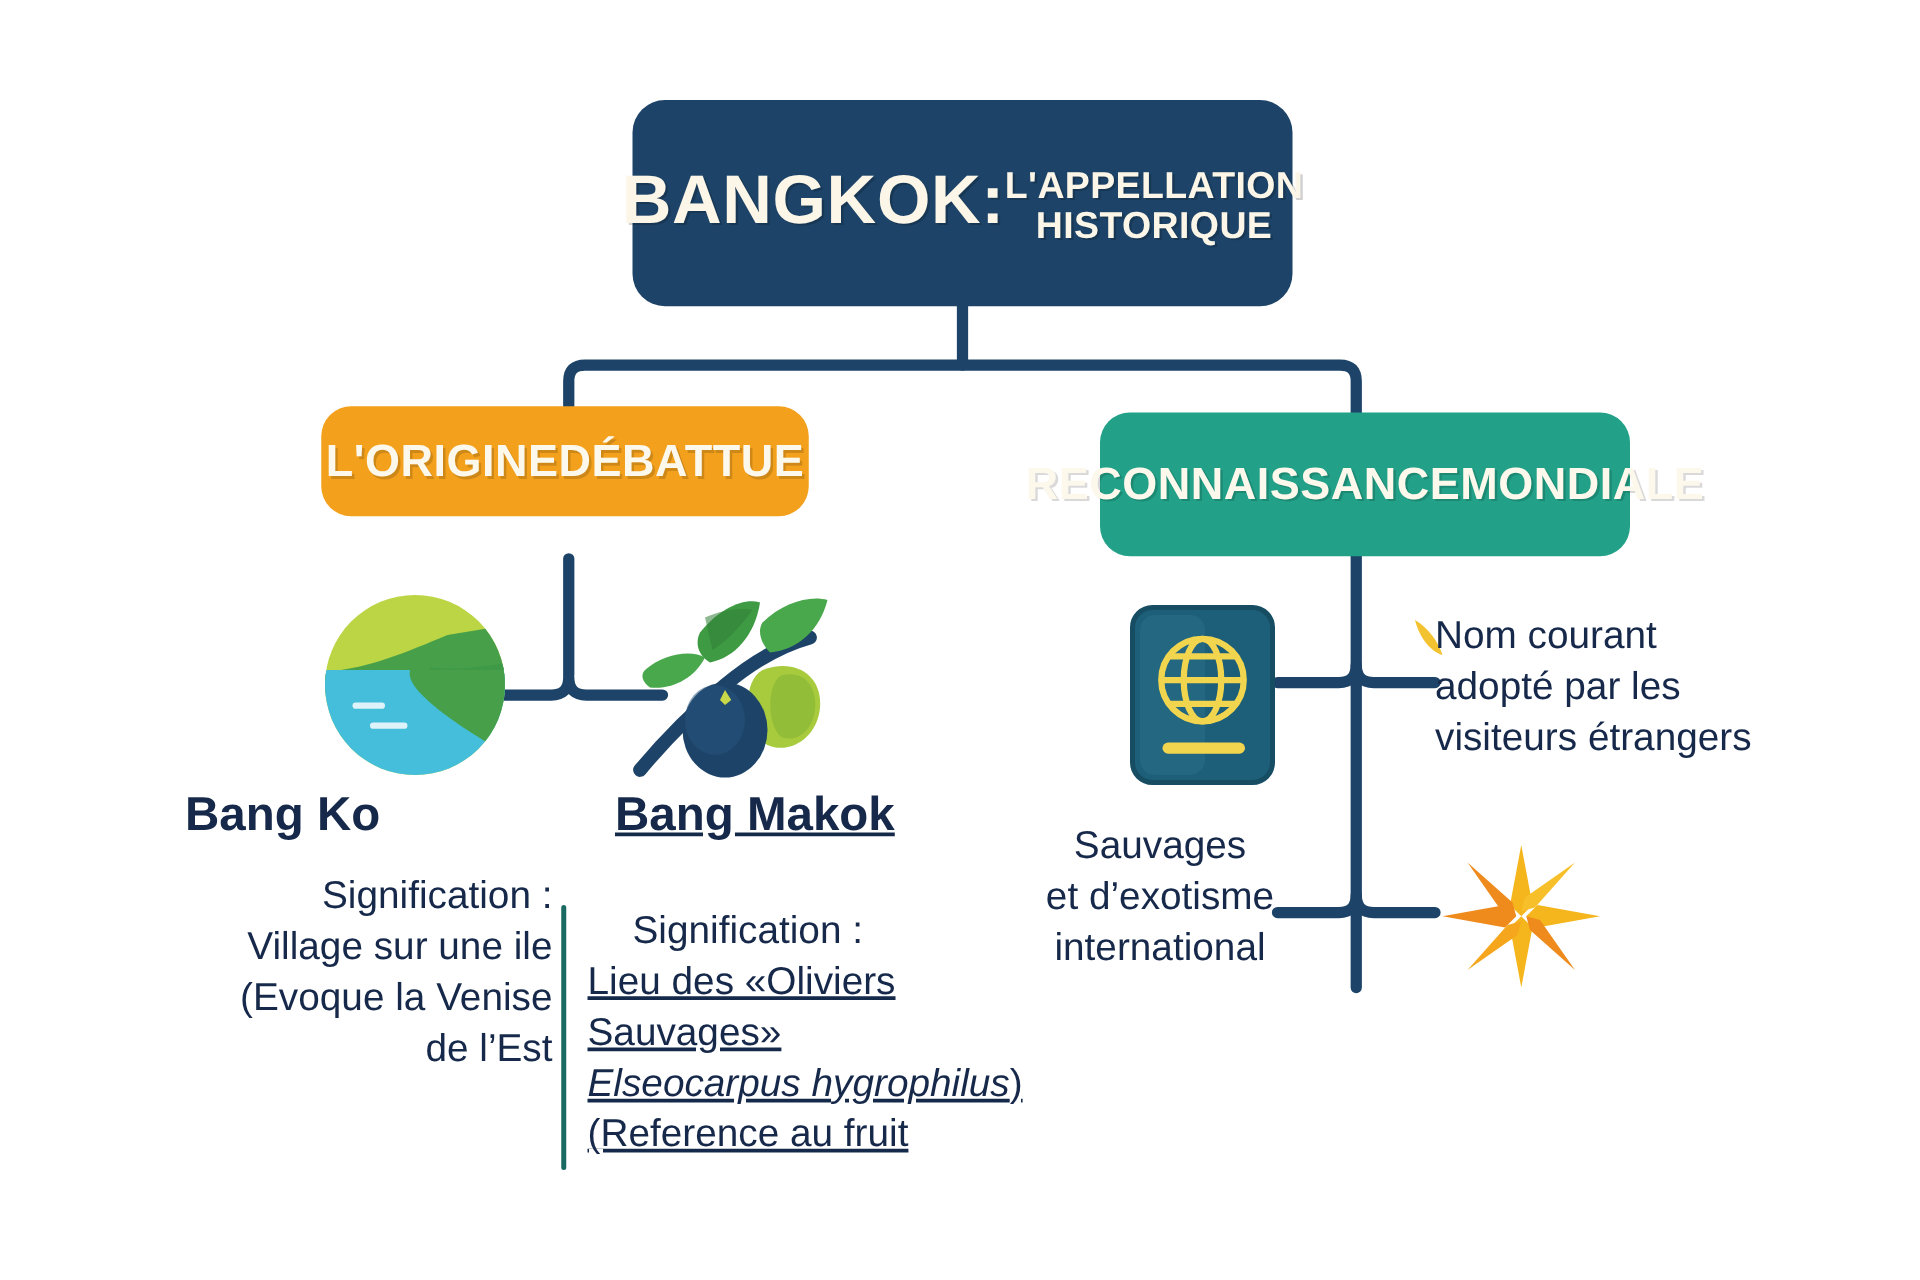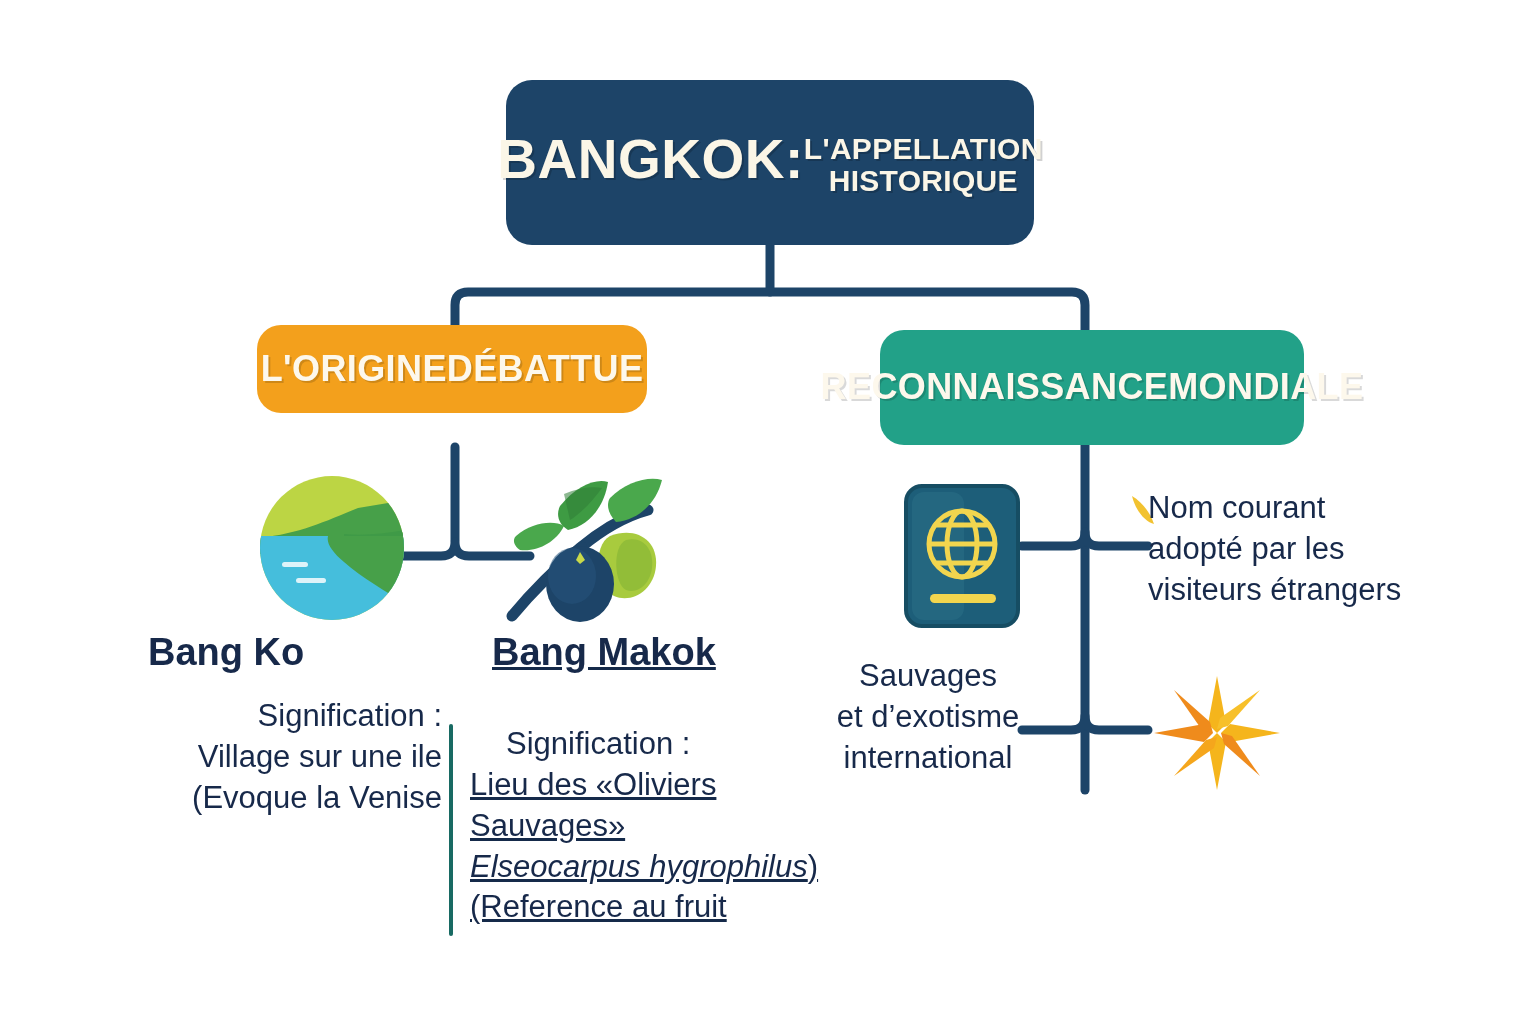--- a/index.html
+++ b/index.html
@@ -270,20 +270,21 @@
       <path d="M4,2 C14,8 22,18 26,30 C18,28 8,18 4,2 Z" fill="#f2c230"></path>
     </svg>
   </div>
 
   <div class="text-group" id="group-bangko">
     <div class="term">Bang Ko</div>
     <div class="desc">
       <div>Signification :</div>
       <div>Village sur une ile</div>
       <div>(Evoque la  Venise</div>
+      <div>de l’Est</div>
     </div>
   </div>
 
   <div id="divider-left"></div>
 
   <div class="text-group" id="group-bangmakok">
     <div class="term">Bang Makok</div>
     <div class="desc">
       <div class="indent">Signification :</div>
       <div>Lieu des «Oliviers</div>

